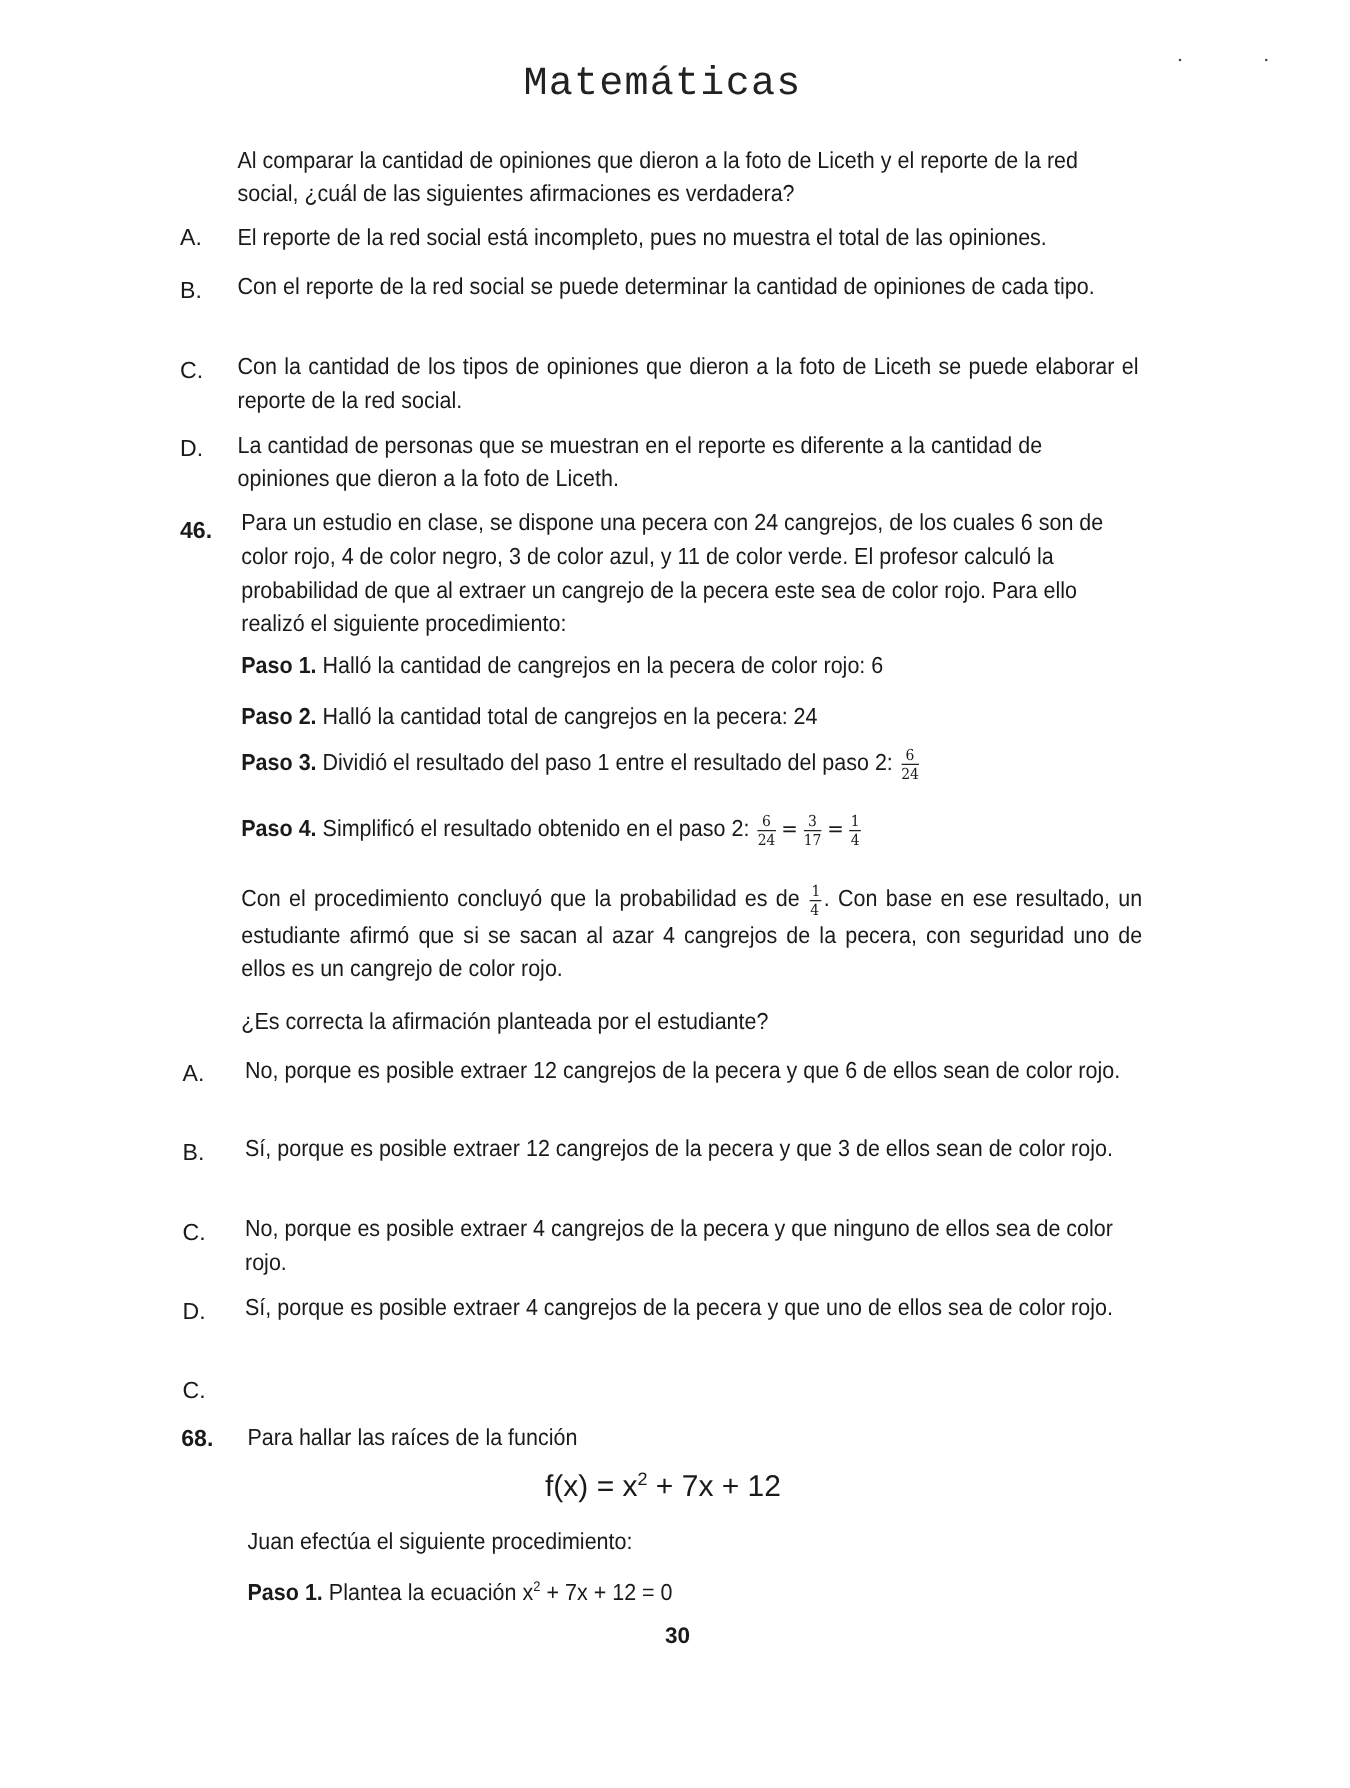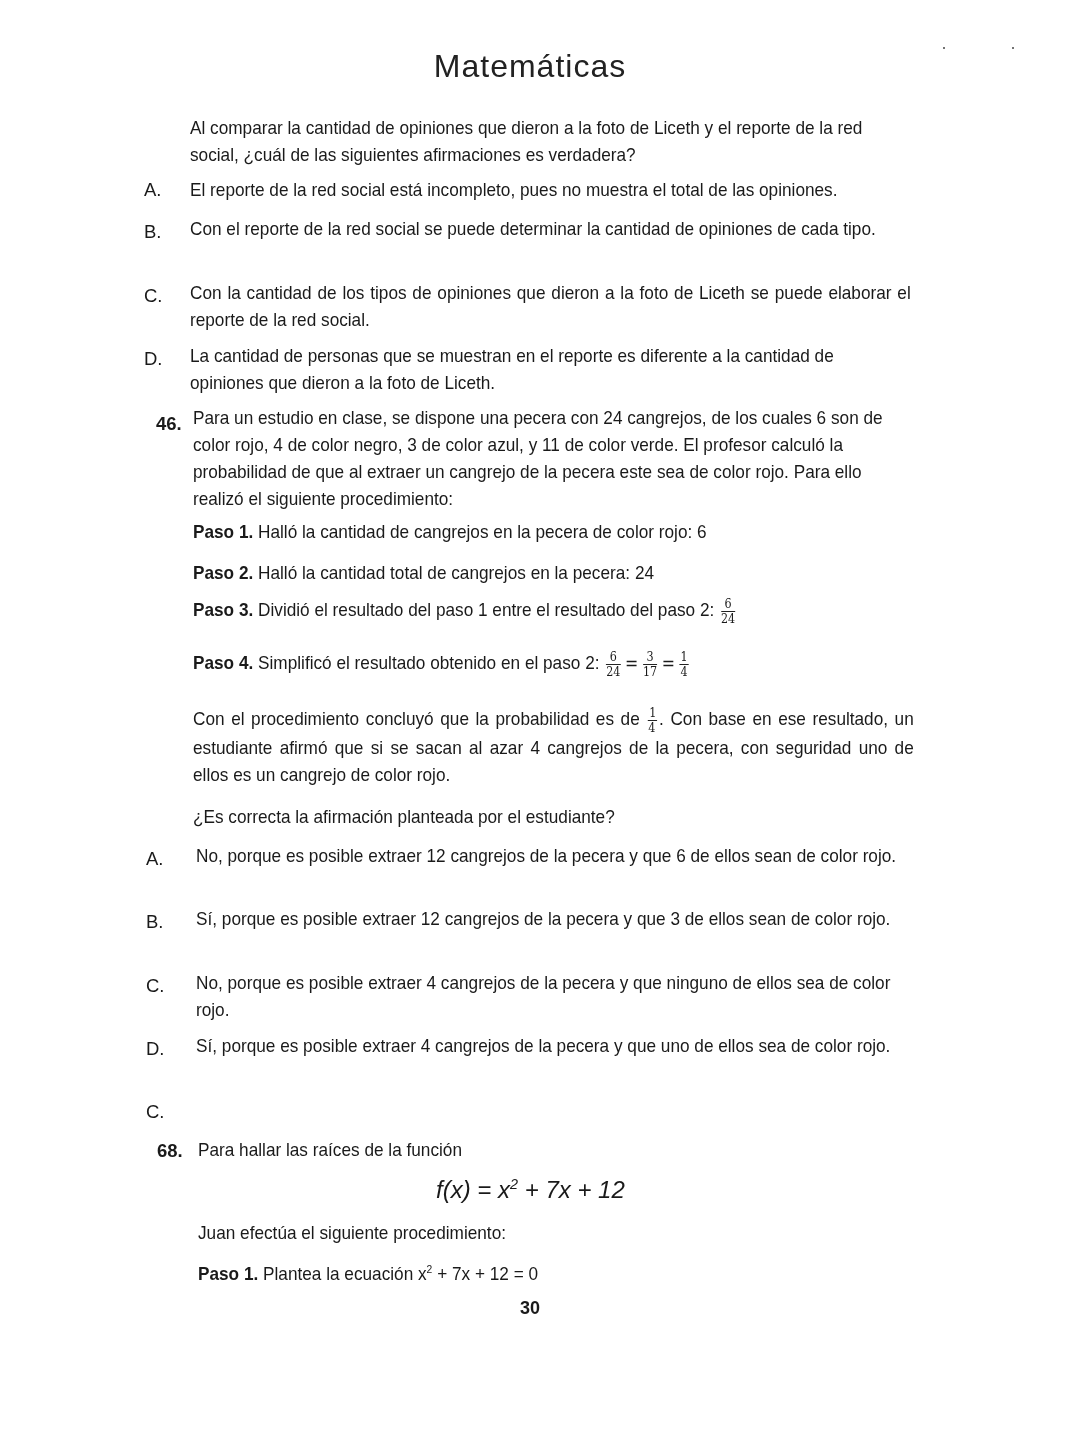--- a/index.html
+++ b/index.html
@@ -3,41 +3,41 @@
 <meta charset="utf-8">
 <style>
   html, body { margin: 0; padding: 0; background: #ffffff; }
   body {
     width: 1080px; height: 1430px; position: relative; overflow: hidden;
     font-family: "Liberation Sans", sans-serif; color: #1a1a1a;
   }
   .abs { position: absolute; }
   .title {
     left: 0; width: 1060px; top: 48px; text-align: center;
-    font-family: Liberation Sans, sans-serif; font-size: 32px; letter-spacing: 1px;
+    font-family: Liberation Mono, monospace; font-size: 32px; letter-spacing: 1px;
     color: #222;
   }
   .dot { width: 2px; height: 2px; background: #444; border-radius: 1px; }
   .txt { font-size: 18.5px; line-height: 27px; transform: scaleX(0.93); transform-origin: left top; }
   .letter { font-size: 18.5px; line-height: 27px; }
-  .num { font-size: 18.5px; line-height: 27px; font-weight: bold; margin-left: 12px; }
+  .num { font-size: 18.5px; line-height: 27px; font-weight: bold; }
   .justify { text-align: justify; text-align-last: left; }
   b { font-weight: bold; }
   .frac {
     display: inline-block; vertical-align: middle; text-align: center;
     font-family: "DejaVu Serif", serif; font-size: 12px; line-height: 12px; margin: 0 2px;
   }
   .frac .n { display: block; border-bottom: 1px solid #222; padding: 0 1px 1px; }
   .frac .d { display: block; padding-top: 1px; }
   .eqs { font-family: "DejaVu Sans", sans-serif; font-size: 17px; margin: 0 3px; }
   .formula {
-    font-size: 24px; font-style: italic; left: 436px; top: 1176px;
+    font-size: 24px; left: 436px; top: 1176px;
   }
   sup { font-size: 60%; vertical-align: super; line-height: 0; }
-  .pagenum { font-size: 18px; font-weight: bold; left: 0; width: 1060px; text-align: center; top: 1298px; }
+  .pagenum { font-size: 18px; font-weight: bold; left: 0; width: 1060px; text-align: center; top: 1298px; padding-left: 12px; }
 </style>
 </head>
 <body>
 
 <div class="abs title">Matemáticas</div>
 <div class="abs dot" style="left:943px;top:47px;"></div>
 <div class="abs dot" style="left:1012px;top:47px;"></div>
 
 <div class="abs txt" style="left:190px; top:114px; width:775px;">Al comparar la cantidad de opiniones que dieron a la foto de Liceth y el reporte de la red social, ¿cuál de las siguientes afirmaciones es verdadera?</div>
 

